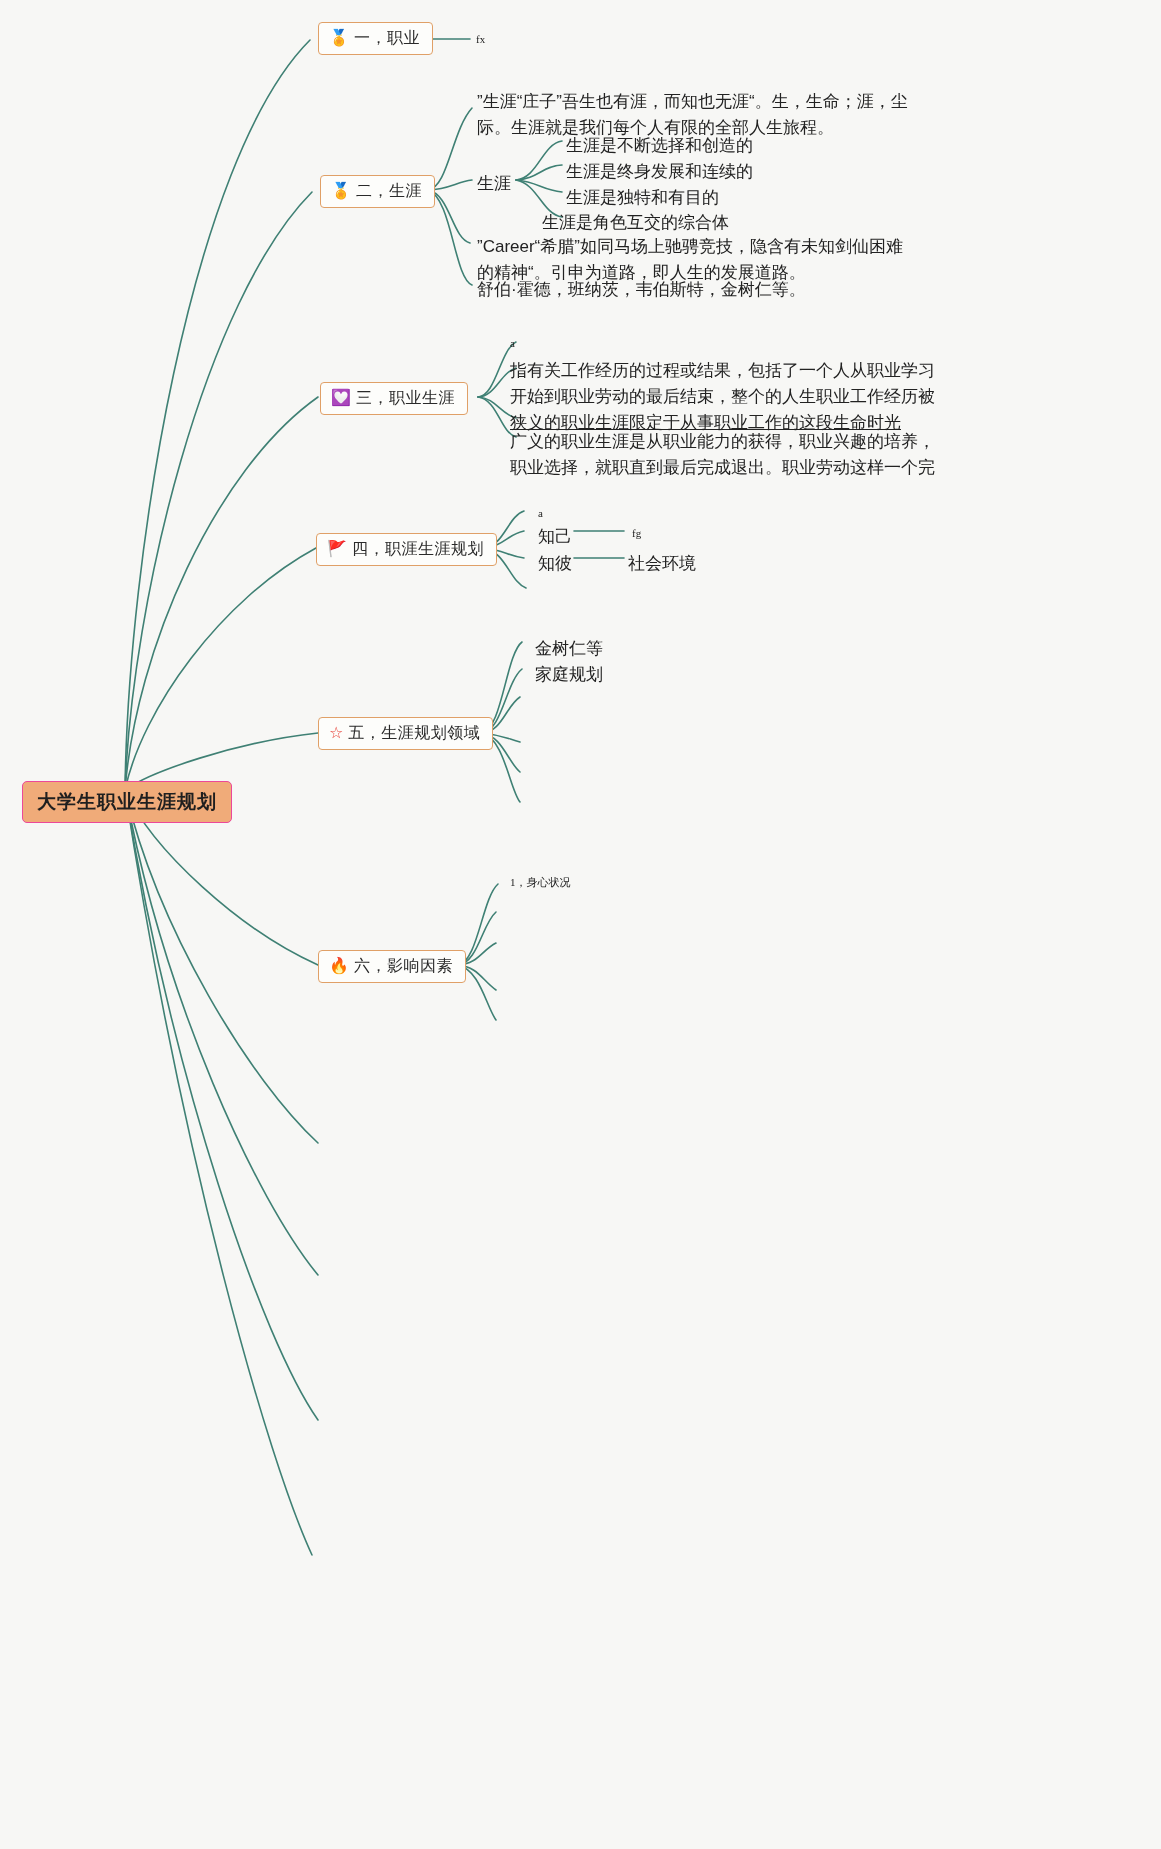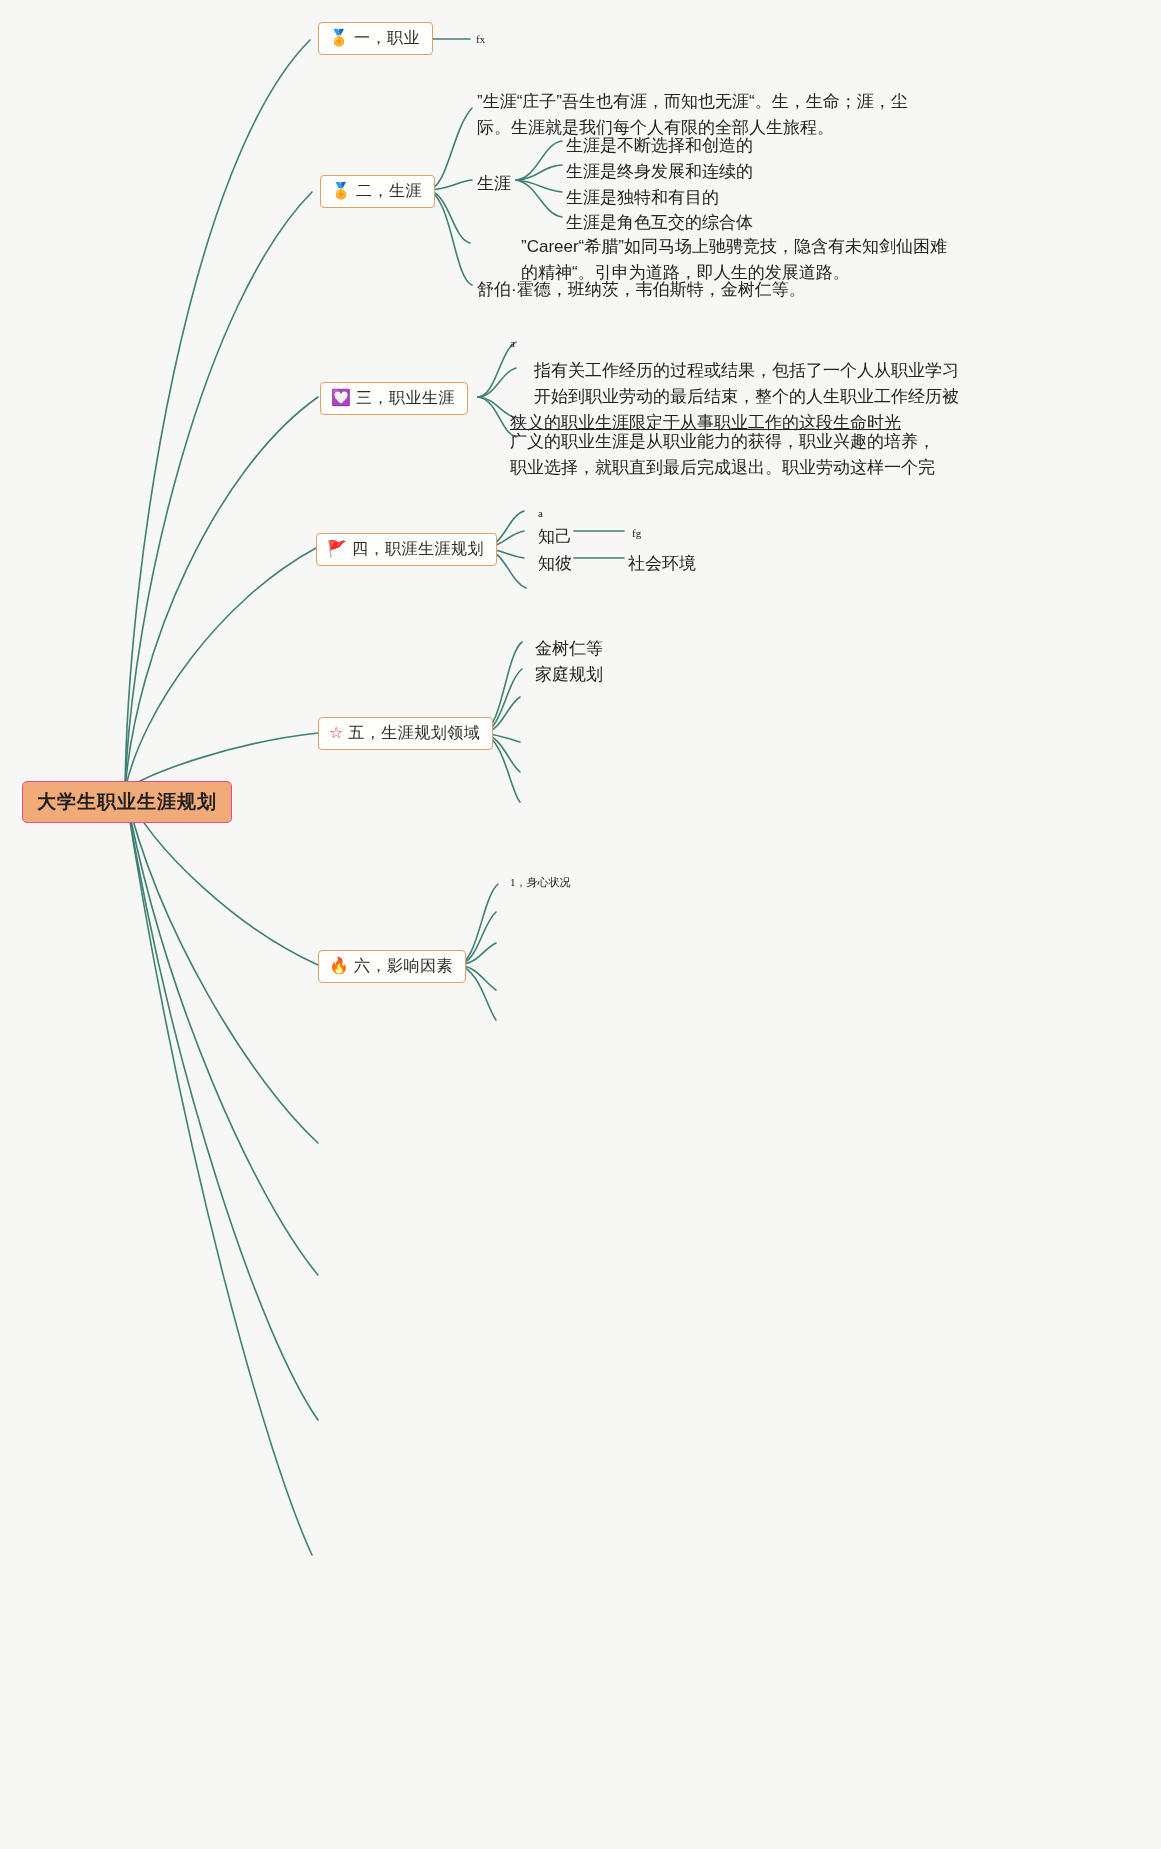--- a/index.html
+++ b/index.html
@@ -103,30 +103,30 @@
 
   <div class="node branch" style="left:320px;top:175px;">
     <span class="bico ico-medal">🏅</span>
     <span class="blabel">二，生涯</span>
   </div>
   <div class="node leaf wrap" style="left:477px;top:89px;width:435px;">”生涯“庄子”吾生也有涯，而知也无涯“。生，生命；涯，尘际。生涯就是我们每个人有限的全部人生旅程。</div>
   <div class="node leaf" style="left:477px;top:172px;font-family:Liberation Mono, monospace;">生涯</div>
   <div class="node leaf" style="left:566px;top:133px;">生涯是不断选择和创造的</div>
   <div class="node leaf" style="left:566px;top:159px;">生涯是终身发展和连续的</div>
   <div class="node leaf" style="left:566px;top:185px;">生涯是独特和有目的</div>
-  <div class="node leaf" style="left:566px;top:210px;text-align:center;">生涯是角色互交的综合体</div>
-  <div class="node leaf wrap" style="left:477px;top:234px;width:432px;margin-left:44px;">”Career“希腊”如同马场上驰骋竞技，隐含有未知剑仙困难的精神“。引申为道路，即人生的发展道路。</div>
+  <div class="node leaf" style="left:542px;top:210px;text-align:center;">生涯是角色互交的综合体</div>
+  <div class="node leaf wrap" style="left:477px;top:234px;width:432px;">”Career“希腊”如同马场上驰骋竞技，隐含有未知剑仙困难的精神“。引申为道路，即人生的发展道路。</div>
   <div class="node leaf" style="left:477px;top:277px;">舒伯·霍德，班纳茨，韦伯斯特，金树仁等。</div>
 
   <div class="node branch" style="left:320px;top:382px;">
     <span class="bico ico-gem">💟</span>
     <span class="blabel">三，职业生涯</span>
   </div>
   <div class="node leaf serif" style="left:510px;top:335px;">a</div>
-  <div class="node leaf wrap" style="left:510px;top:358px;width:440px;margin-left:24px;">指有关工作经历的过程或结果，包括了一个人从职业学习开始到职业劳动的最后结束，整个的人生职业工作经历被</div>
+  <div class="node leaf wrap" style="left:510px;top:358px;width:440px;">指有关工作经历的过程或结果，包括了一个人从职业学习开始到职业劳动的最后结束，整个的人生职业工作经历被</div>
   <div class="node leaf" style="left:510px;top:410px;text-decoration:underline;">狭义的职业生涯限定于从事职业工作的这段生命时光</div>
   <div class="node leaf wrap" style="left:510px;top:429px;width:438px;">广义的职业生涯是从职业能力的获得，职业兴趣的培养，职业选择，就职直到最后完成退出。职业劳动这样一个完</div>
 
   <div class="node branch" style="left:316px;top:533px;">
     <span class="bico ico-flag">🚩</span>
     <span class="blabel">四，职涯生涯规划</span>
   </div>
   <div class="node leaf serif" style="left:538px;top:505px;">a</div>
   <div class="node leaf" style="left:538px;top:524px;">知己</div>
   <div class="node leaf serif" style="left:632px;top:525px;">fg</div>

